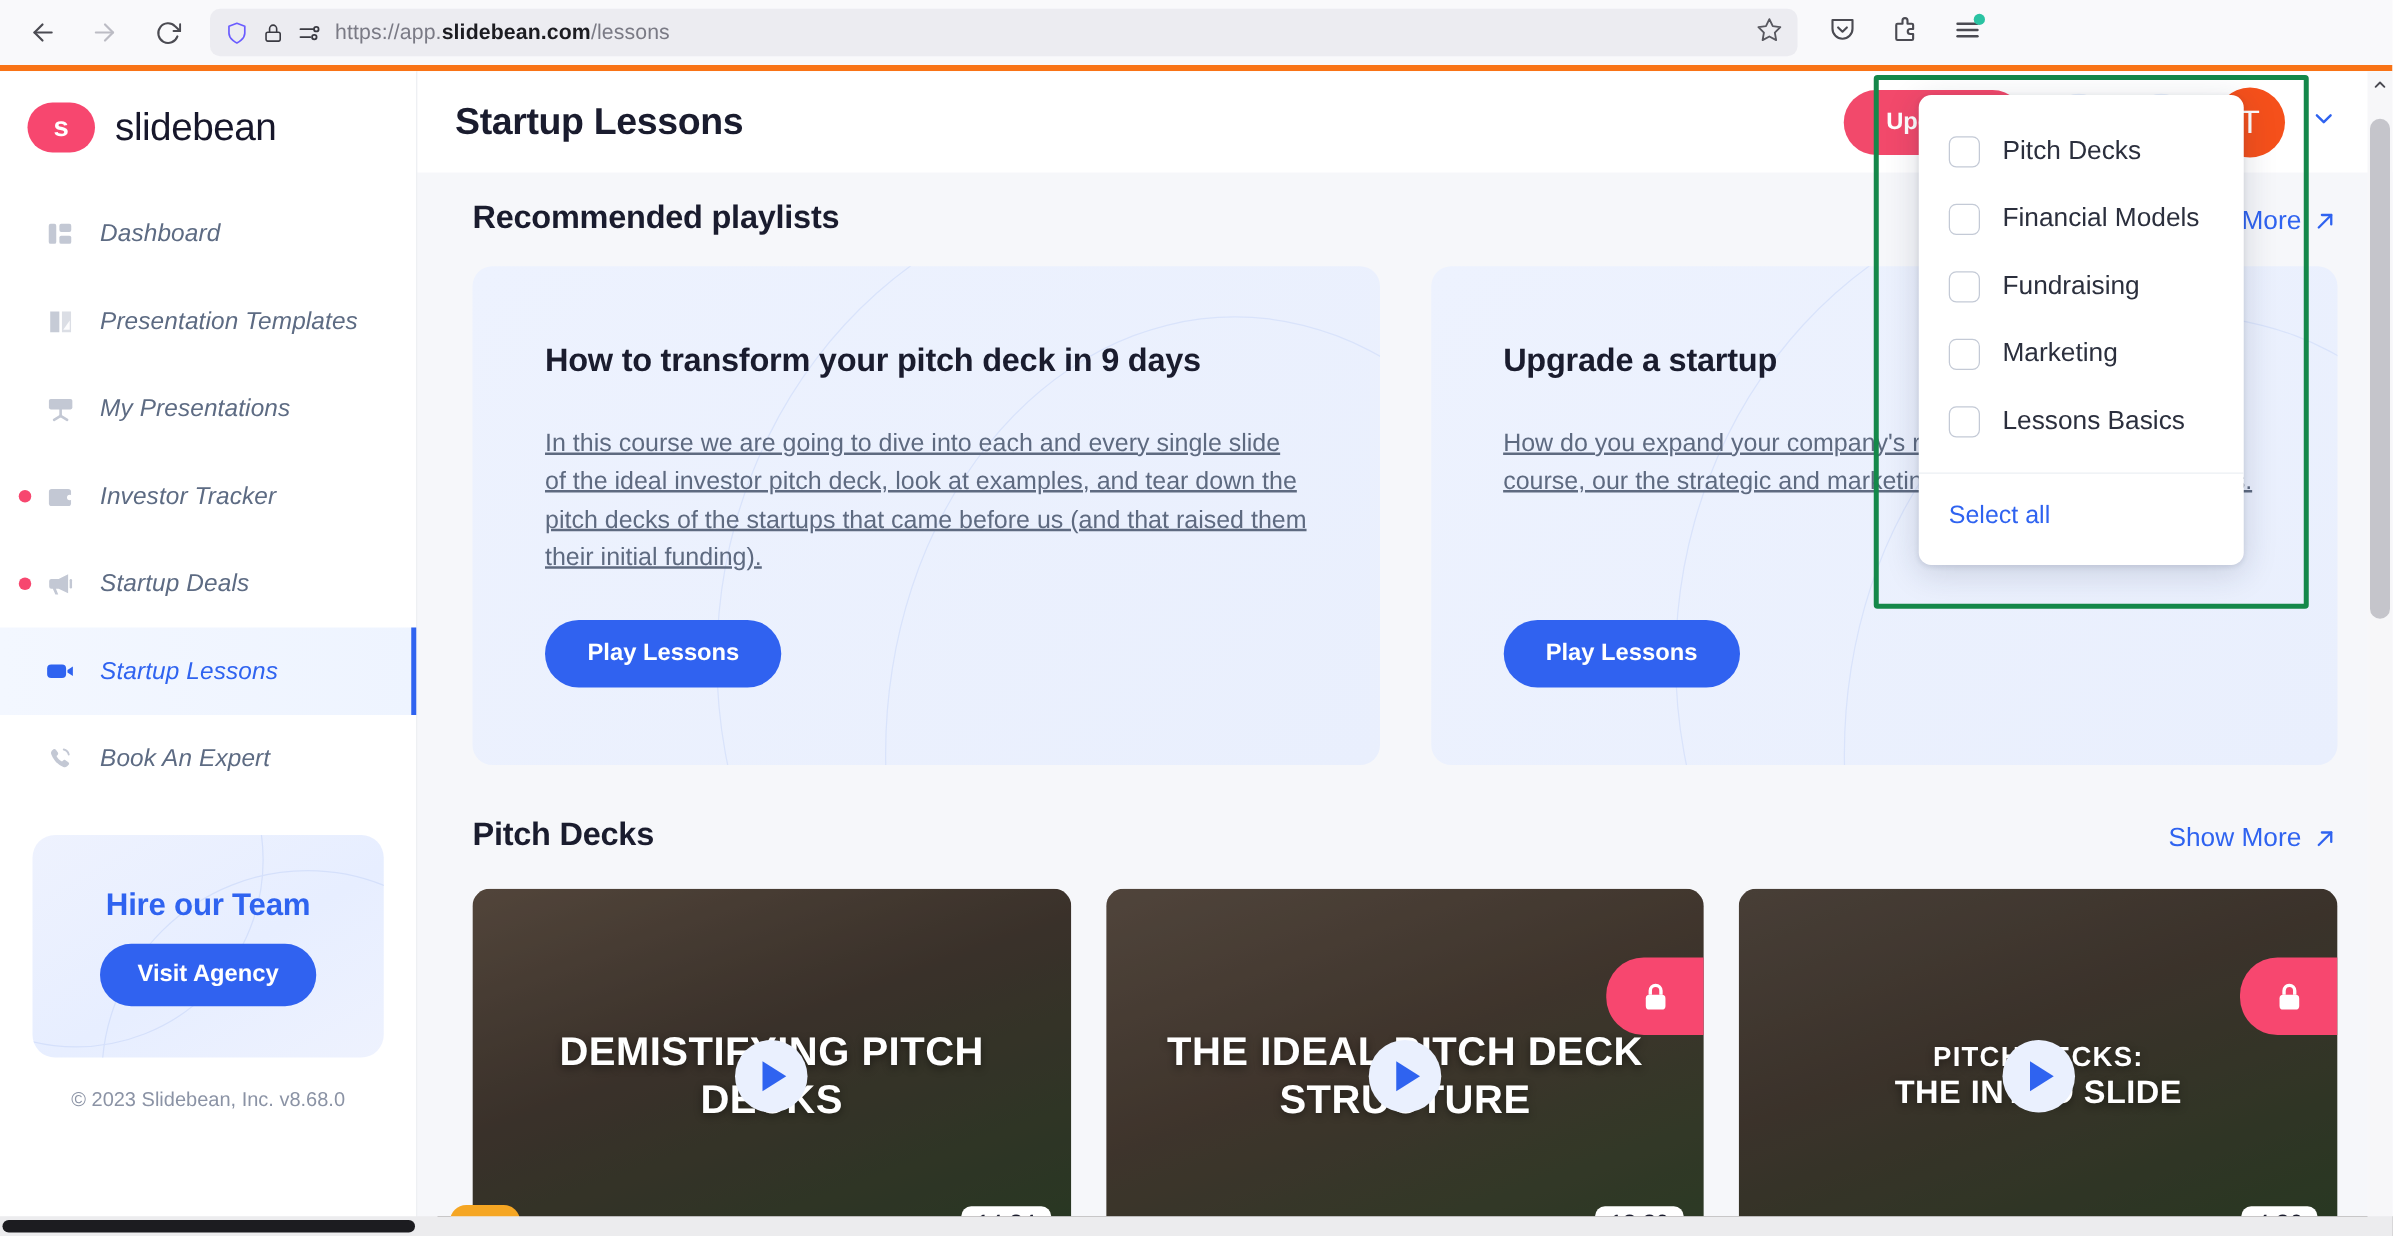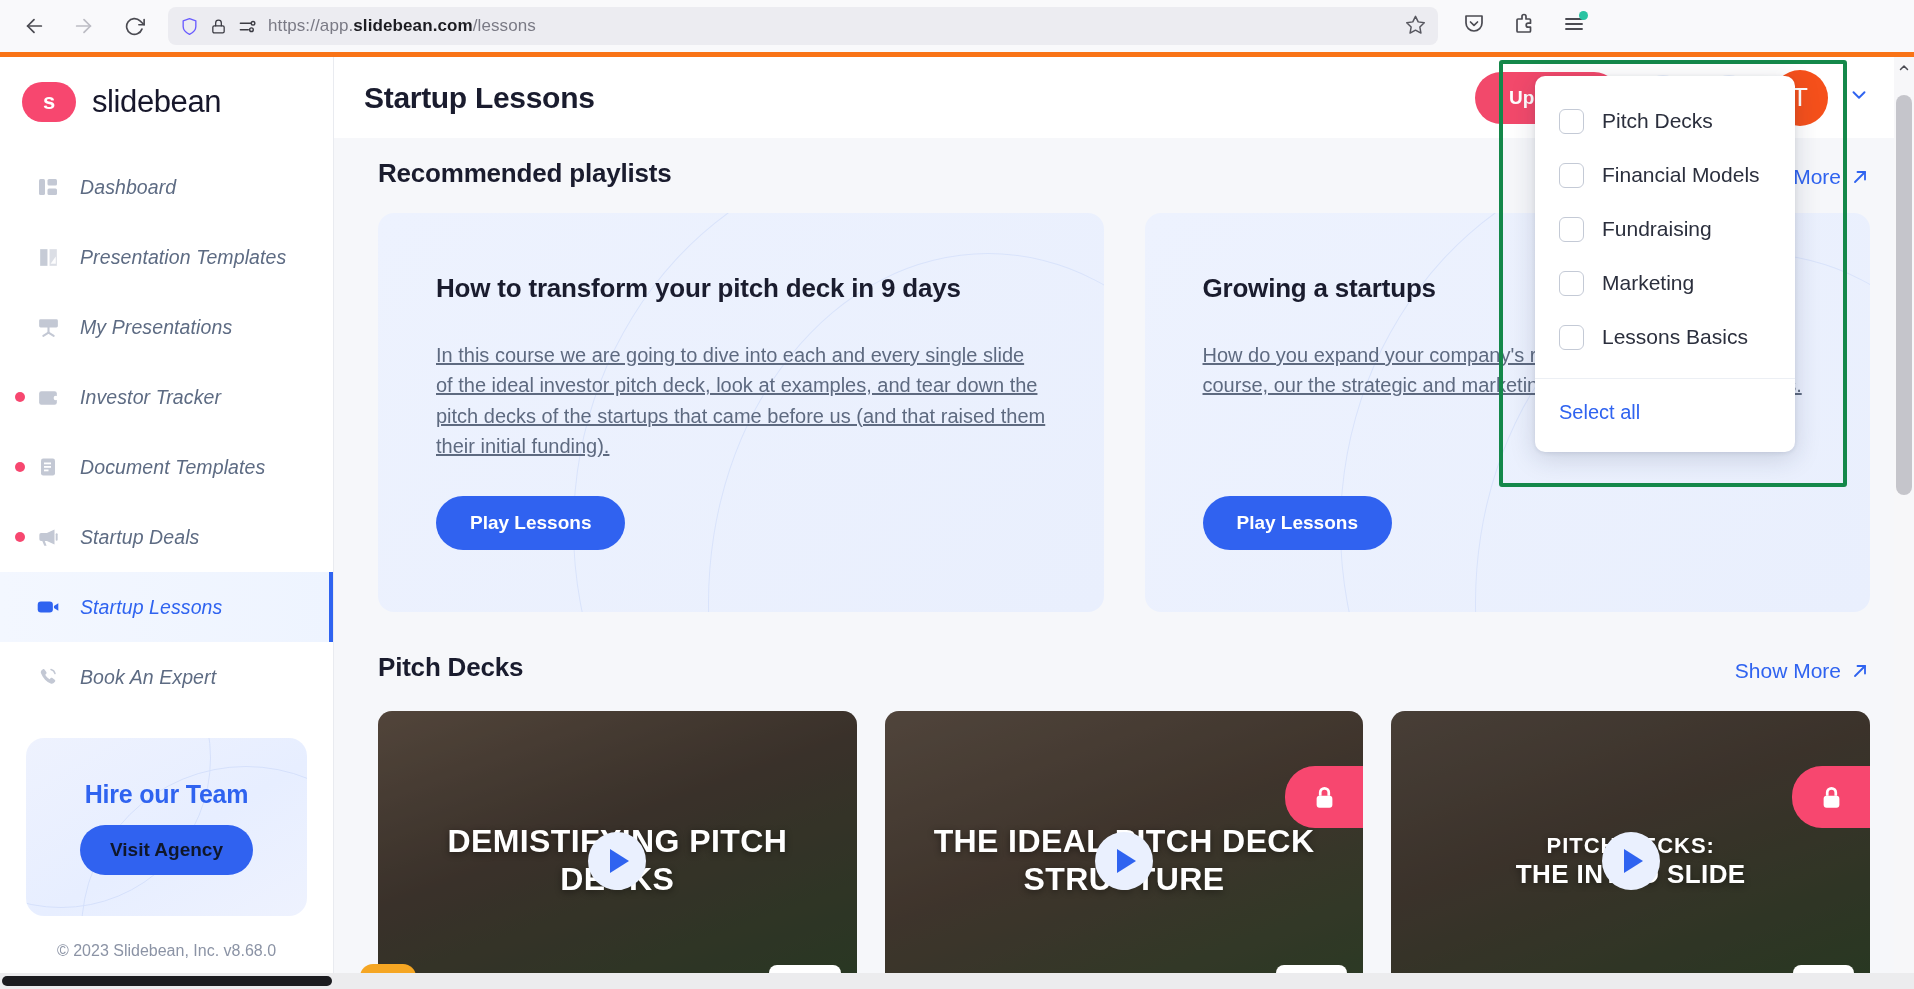--- a/index.html
+++ b/index.html
@@ -81,21 +81,21 @@
     margin: 26px 26px 0 26px; height: 178px; border-radius: 18px;
     background: linear-gradient(150deg,#eef2fe 0%, #e7eeff 55%, #eef2fe 100%);
     position: relative; overflow: hidden;
     display: flex; flex-direction: column; align-items: center; justify-content: center; gap: 16px;
   }
   .hire-card .swirl { position: absolute; border: 1.4px solid #d5e0fb; border-radius: 50%; }
   .hire-card .s1 { width: 300px; height: 300px; left: -115px; top: -130px; }
   .hire-card .s2 { width: 330px; height: 330px; left: 55px; top: 28px; }
   .hire-title { font-size: 25px; font-weight: 700; color: #2f63f0; letter-spacing: -.2px; position: relative; }
   .btn-agency {
-    position: relative; background: #3062f0; color: #0f172a; border: none;
+    position: relative; background: #3062f0; color: #ffffff; border: none;
     border-radius: 30px; padding: 14px 30px; font-size: 19px; font-weight: 700;
     cursor: pointer; font-family: inherit;
   }
   .copyright { text-align: center; font-size: 16px; color: #8b93a5; margin-top: 26px; }
 
   
   .header {
     position: absolute; top: 0; left: 334px; width: 1580px; height: 81px;
     background: #fff; display: flex; align-items: center;
     padding: 0 44px 0 30px; z-index: 5;
@@ -361,32 +361,20 @@
             <svg width="25" height="25" viewBox="0 0 24 24" fill="currentColor">
               <rect x="3" y="6" width="17" height="13" rx="2.2"></rect>
               <circle cx="19" cy="12.5" r="2.1" fill="#fff"></circle>
             </svg>
           </span>
         <span class="lbl">Investor Tracker</span>
       </div>
       <div class="nav-item">
         <span class="dot"></span>
         <span class="ic">
-            <svg width="24" height="24" viewBox="0 0 24 24" fill="currentColor">
-              <rect x="5" y="3.5" width="14" height="17" rx="2.2"></rect>
-              <rect x="8" y="7.5" width="7" height="1.8" fill="#fff"></rect>
-              <rect x="8" y="11" width="7" height="1.8" fill="#fff"></rect>
-              <rect x="8" y="14.5" width="4.5" height="1.8" fill="#fff"></rect>
-            </svg>
-          </span>
-        <span class="lbl">Document Templates</span>
-      </div>
-      <div class="nav-item">
-        <span class="dot"></span>
-        <span class="ic">
             <svg width="26" height="26" viewBox="0 0 24 24" fill="currentColor">
               <path d="M4 10v4a1.6 1.6 0 0 0 1.6 1.6h1.1L8.6 20h2.1l-1.7-4.4H11L18 19V5l-7 3.4H5.6A1.6 1.6 0 0 0 4 10z"></path>
               <path d="M20 9.4v5.2" stroke="currentColor" stroke-width="1.8" stroke-linecap="round"></path>
             </svg>
           </span>
         <span class="lbl">Startup Deals</span>
       </div>
       <div class="nav-item active">
         <span class="ic">
             <svg width="26" height="26" viewBox="0 0 24 24" fill="currentColor">
@@ -449,21 +437,21 @@
       <div class="pl-card">
         <span class="swirl c1"></span>
         <span class="swirl c2"></span>
         <div class="pl-title">How to transform your pitch deck in 9 days</div>
         <div class="pl-desc">In this course we are going to dive into each and every single slide of the ideal investor pitch deck, look at examples, and tear down the pitch decks of the startups that came before us (and that raised them their initial funding).</div>
         <button class="btn-play">Play Lessons</button>
       </div>
       <div class="pl-card">
         <span class="swirl c1"></span>
         <span class="swirl c2"></span>
-        <div class="pl-title">Growing a startups</div>
+        <div class="pl-title">Upgrade a startup</div>
         <div class="pl-desc">How do you expand your company's r market strategies? In this course, our the strategic and marketing-related ta up your business.</div>
         <button class="btn-play">Play Lessons</button>
       </div>
     </div>
 
     <div class="section-head" style="padding-top:40px">
       <div class="section-title">Pitch Decks</div>
       <div class="show-more">
         <span>Show More</span>
         <svg width="20" height="20" viewBox="0 0 24 24" fill="none" stroke="currentColor" stroke-width="2.2" stroke-linecap="round" stroke-linejoin="round">

